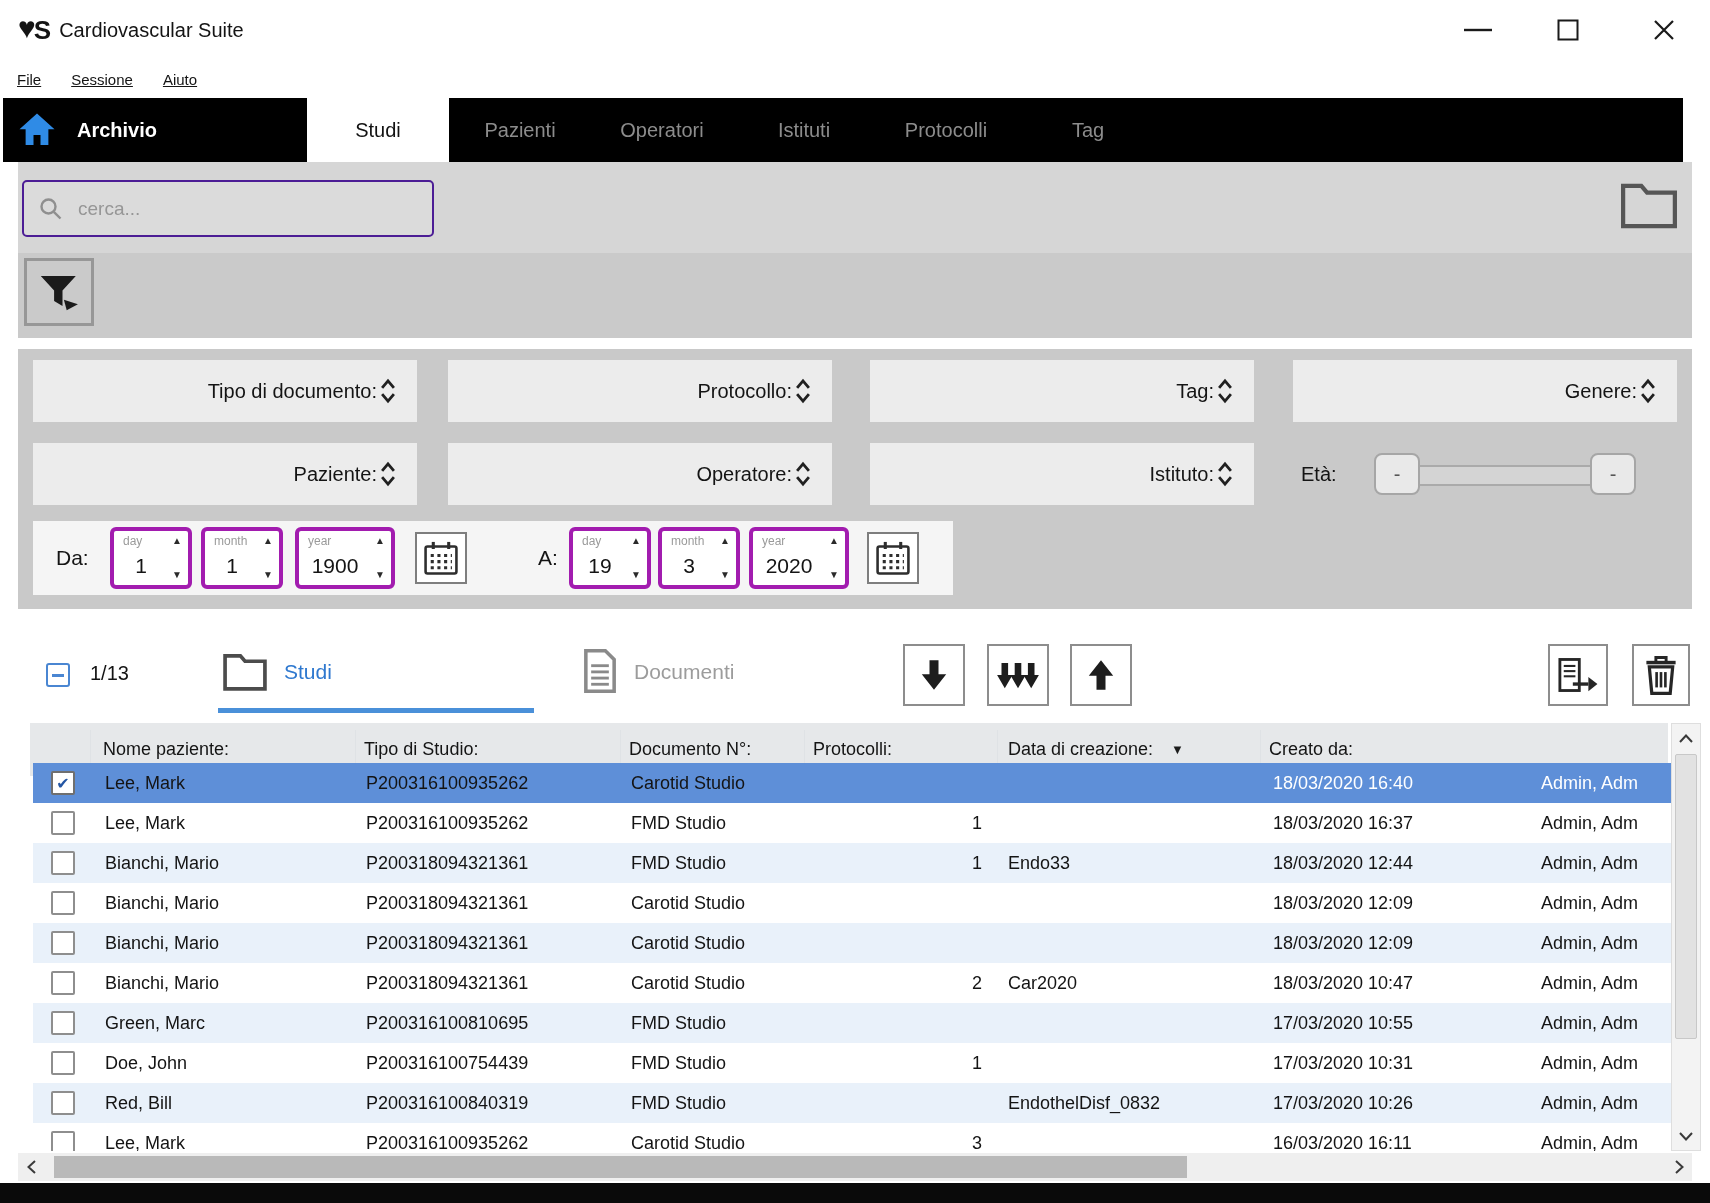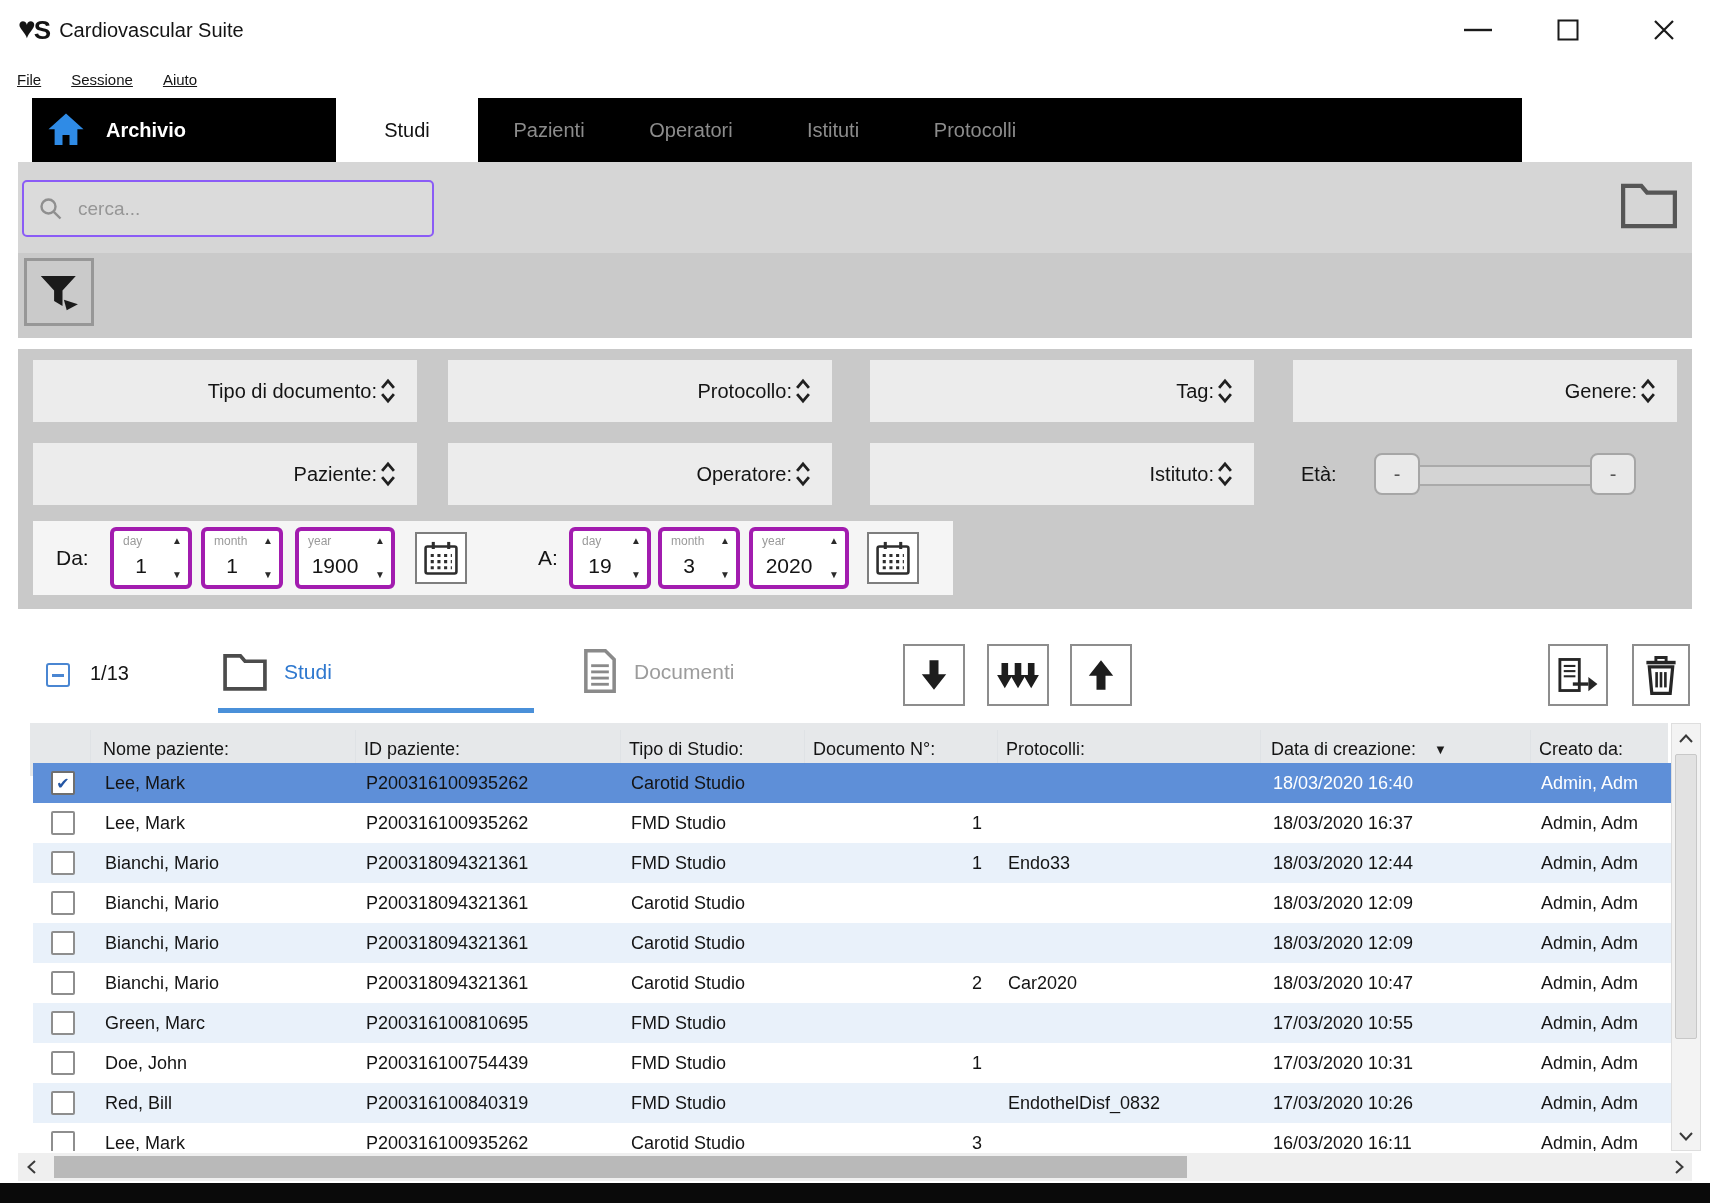--- a/index.html
+++ b/index.html
@@ -14,30 +14,30 @@
   .logo-heart{font-size:30px;line-height:1;color:#141414;margin-top:-4px;}
   .logo-s{font-size:26px;font-weight:bold;margin-left:-2px;}
   .app-title{font-size:20px;margin-left:8px;}
   .winbtn{position:absolute;top:0;width:56px;height:60px;display:flex;align-items:center;justify-content:center;}
 
   
   .menubar{left:0;top:60px;width:1710px;height:38px;display:flex;align-items:center;padding-left:17px;box-sizing:border-box;gap:30px;}
   .menu-item{font-size:15px;text-decoration:underline;}
 
   
-  .navbar{left:32px;top:98px;width:1490px;height:64px;background:#000;text-align:center;}
+  .navbar{left:3px;top:98px;width:1680px;height:64px;background:#000;text-align:center;}
   .home-btn{position:absolute;left:10px;top:8px;width:48px;height:48px;display:flex;align-items:center;justify-content:center;}
   .archivio{position:absolute;left:74px;top:0;height:64px;display:flex;align-items:center;color:#fff;font-weight:bold;font-size:20px;}
   .nav-tabs{position:absolute;left:304px;top:0;height:64px;display:flex;}
   .nav-tab{width:142px;height:64px;display:flex;align-items:center;justify-content:center;font-size:20px;color:#8c8c8c;}
   .nav-tab.active{background:#fff;color:#121212;}
 
   
   .search-region{left:18px;top:162px;width:1674px;height:91px;background:#d6d6d6;}
-  .search-box{position:absolute;left:4px;top:18px;width:412px;height:57px;background:#dbdbdb;border:2px solid #8b5cf6;border-radius:5px;box-sizing:border-box;display:flex;align-items:center;}
+  .search-box{position:absolute;left:4px;top:18px;width:412px;height:57px;background:#dbdbdb;border:2px solid #4c1d95;border-radius:5px;box-sizing:border-box;display:flex;align-items:center;}
   .search-box svg{margin-left:14px;}
   .search-box input{flex:1;border:none;outline:none;background:transparent;font-size:19px;font-family:inherit;color:#444;margin-left:12px;}
   .search-box input::placeholder{color:#969696;}
   .open-folder-btn{position:absolute;right:12px;top:16px;width:62px;height:56px;display:flex;align-items:center;justify-content:center;}
 
   
   .funnel-region{left:18px;top:253px;width:1674px;height:85px;background:#cacaca;}
   .funnel-btn{position:absolute;left:6px;top:5px;width:70px;height:68px;border:3px solid #979797;box-sizing:border-box;display:flex;align-items:center;justify-content:center;}
 
   
@@ -144,20 +144,21 @@
       <path d="M12 2.5 L2 11.5 H5.5 V20.5 H10 V14.8 H14 V20.5 H18.5 V11.5 H22 Z" fill="var(--home-blue,#2f8be6)"></path>
     </svg>
   </div>
   <div class="archivio">Archivio</div>
   <div class="nav-tabs">
     <div class="nav-tab active" data-index="0">Studi</div>
       <div class="nav-tab" data-index="1">Pazienti</div>
       <div class="nav-tab" data-index="2">Operatori</div>
       <div class="nav-tab" data-index="3">Istituti</div>
       <div class="nav-tab" data-index="4">Protocolli</div>
+      <div class="nav-tab" data-index="5">Tag</div>
   </div>
 </div>
 
 <div class="abs search-region">
   <div class="search-box">
     <svg width="26" height="26" viewBox="0 0 26 26">
       <circle cx="10.5" cy="10.5" r="7" fill="none" stroke="#8f8f8f" stroke-width="2.4"></circle>
       <line x1="15.8" y1="15.8" x2="22.5" y2="22.5" stroke="#8f8f8f" stroke-width="2.4"></line>
     </svg>
     <input type="text" placeholder="cerca..." style="">
@@ -369,21 +370,20 @@
     <path d="M5 8.5 H21 L19.3 26.5 H6.7 Z" fill="none" stroke="#262626" stroke-width="2.2"></path>
     <line x1="10" y1="12" x2="10" y2="22.5" stroke="#262626" stroke-width="1.8"></line>
     <line x1="13" y1="12" x2="13" y2="22.5" stroke="#262626" stroke-width="1.8"></line>
     <line x1="16" y1="12" x2="16" y2="22.5" stroke="#262626" stroke-width="1.8"></line>
   </svg>
 </div>
 
 <div class="abs thead grid-row">
   <div class="hcell"></div>
   <div class="hcell pl12">Nome paziente:</div>
-  <div class="hcell pl8">ID paziente:</div>
   <div class="hcell pl8">Tipo di Studio:</div>
   <div class="hcell pl8">Documento N°:</div>
   <div class="hcell pl8">Protocolli:</div>
   <div class="hcell pl10">
     <span>Data di creazione:</span>
     <span class="sort-icon">▼</span>
   </div>
   <div class="hcell pl8">Creato da:</div>
 </div>
 

